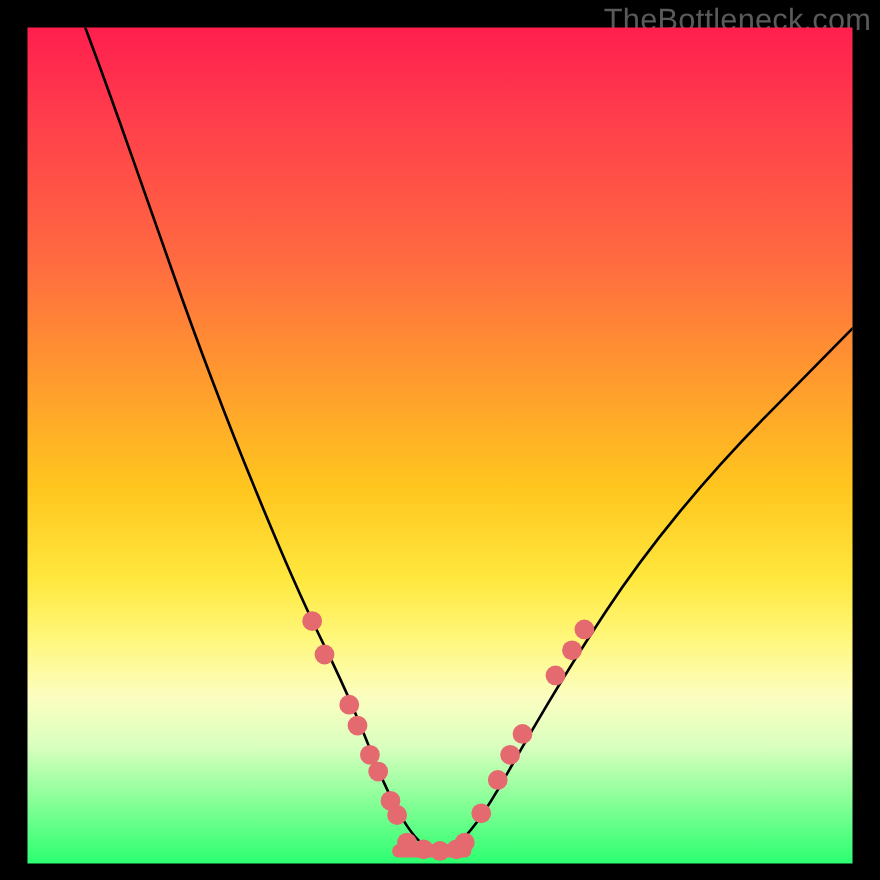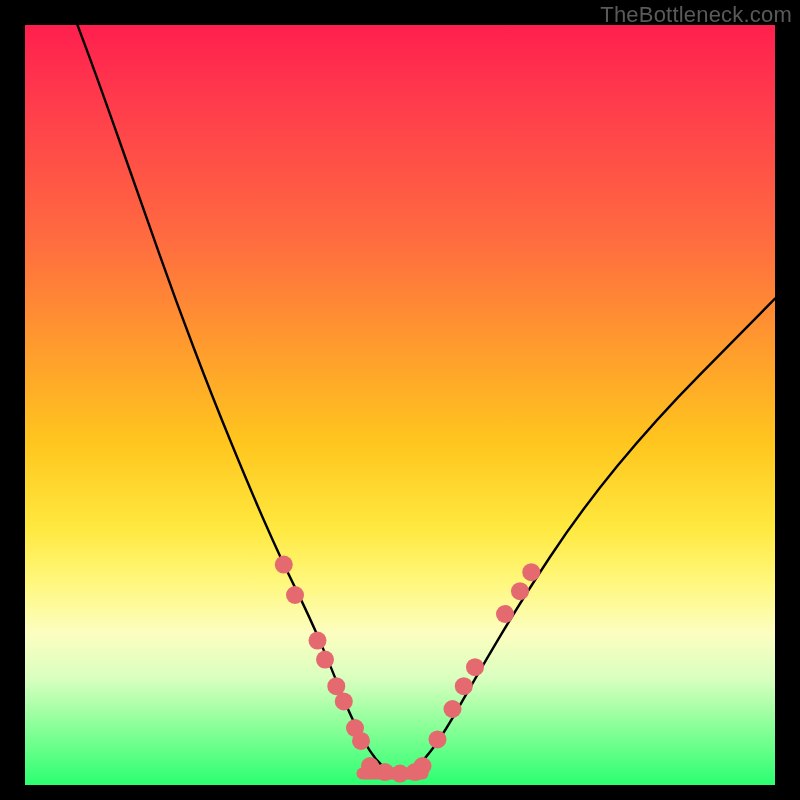--- a/index.html
+++ b/index.html
@@ -39,21 +39,21 @@
       #d9ffbf 86%,
       #8eff9a 92%,
       #2bff70 100%
     );
   }
   .watermark {
     position: absolute;
     top: 2px;
     right: 8px;
     color: #5a5a5a;
-    font-size: 22px;
+    font-size: 28px;
     font-weight: 500;
     letter-spacing: 0.2px;
     user-select: none;
   }
   svg.overlay {
     position: absolute;
     left: 0;
     top: 0;
     width: 750px;
     height: 760px;

